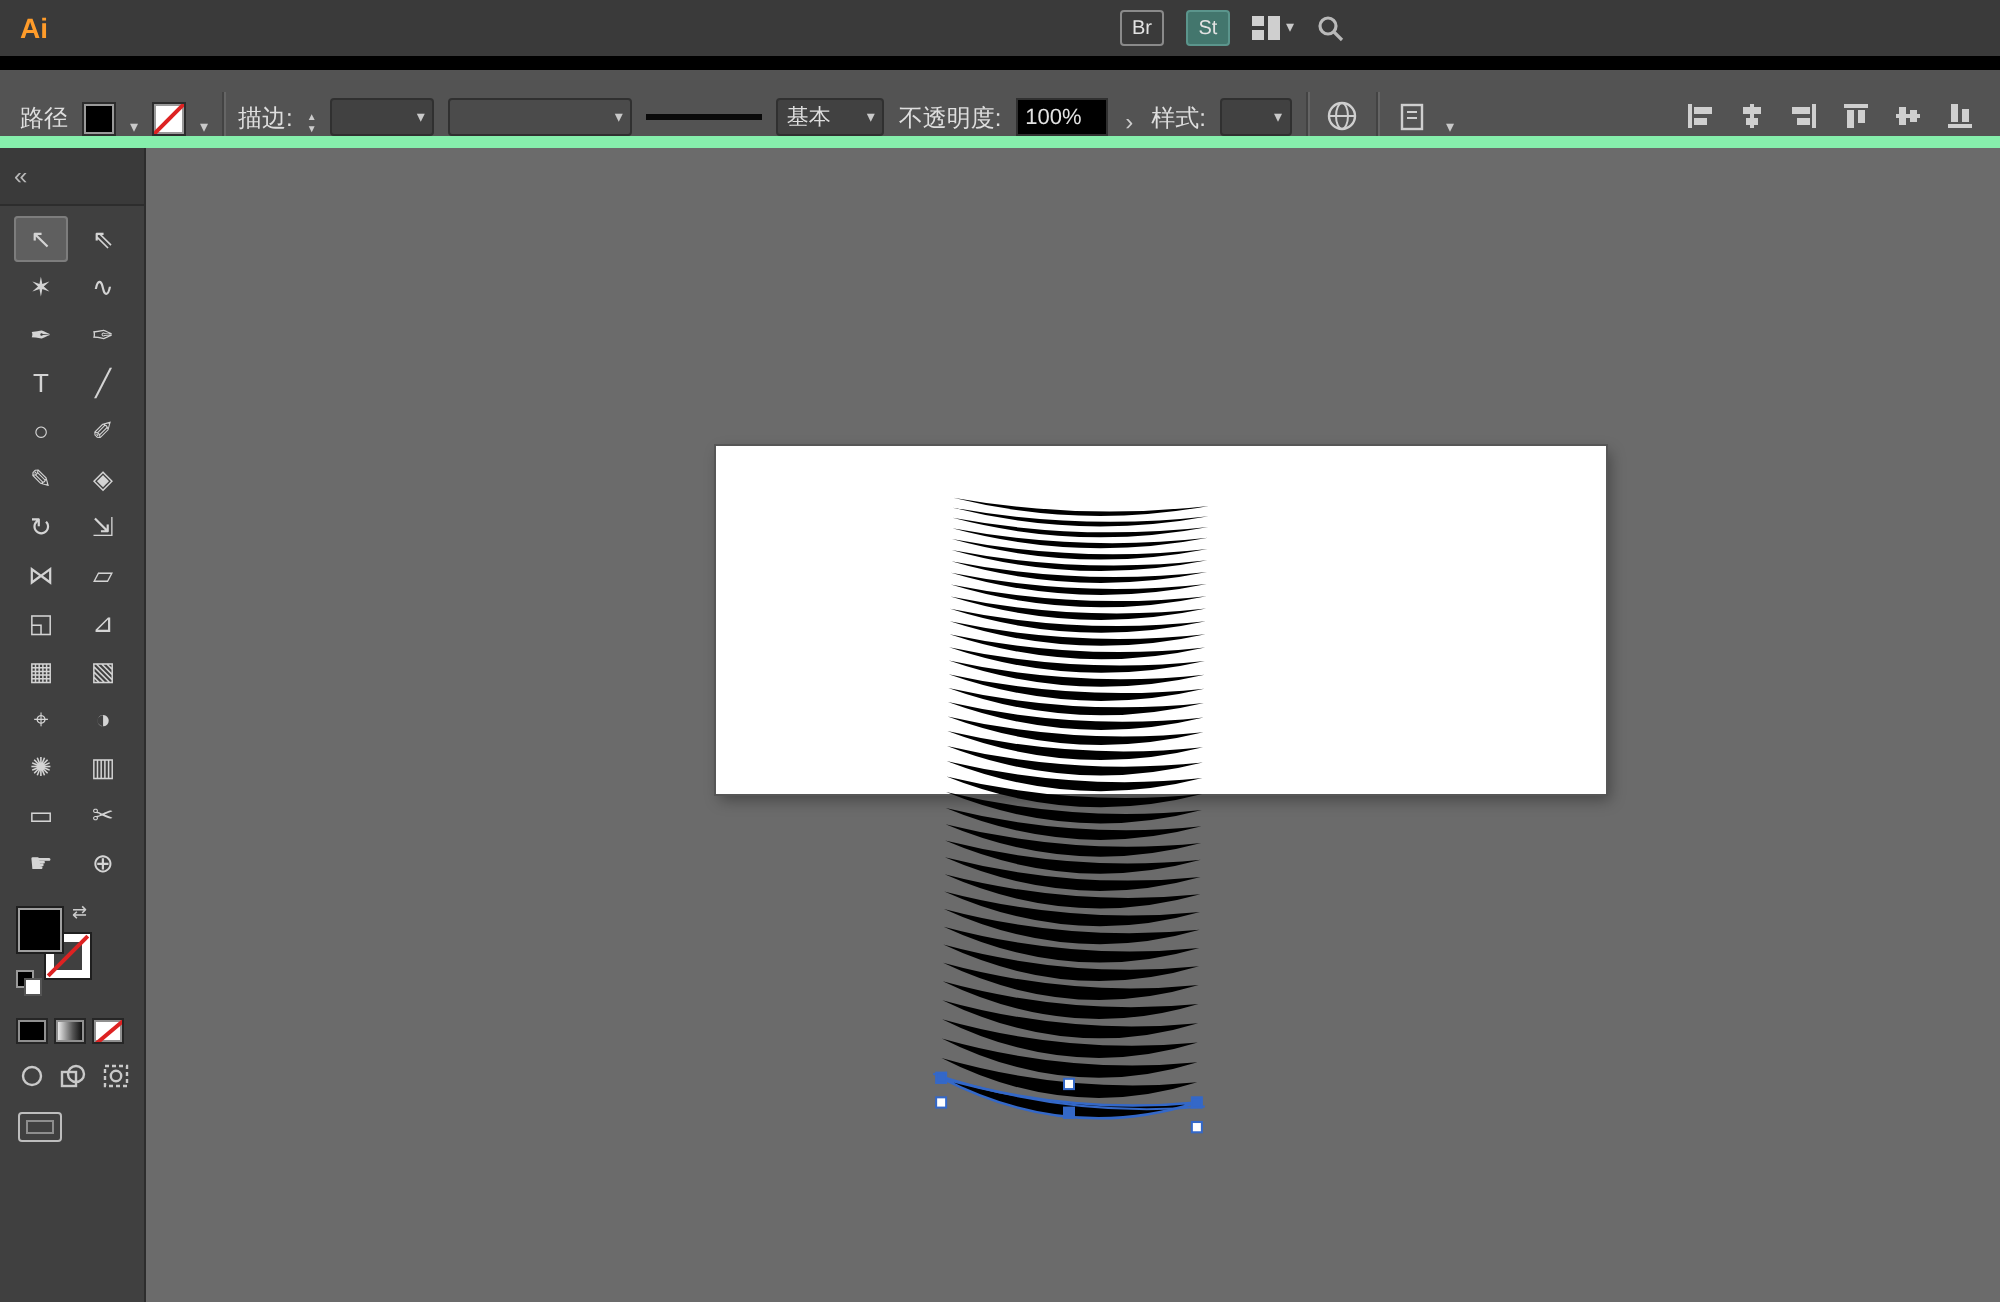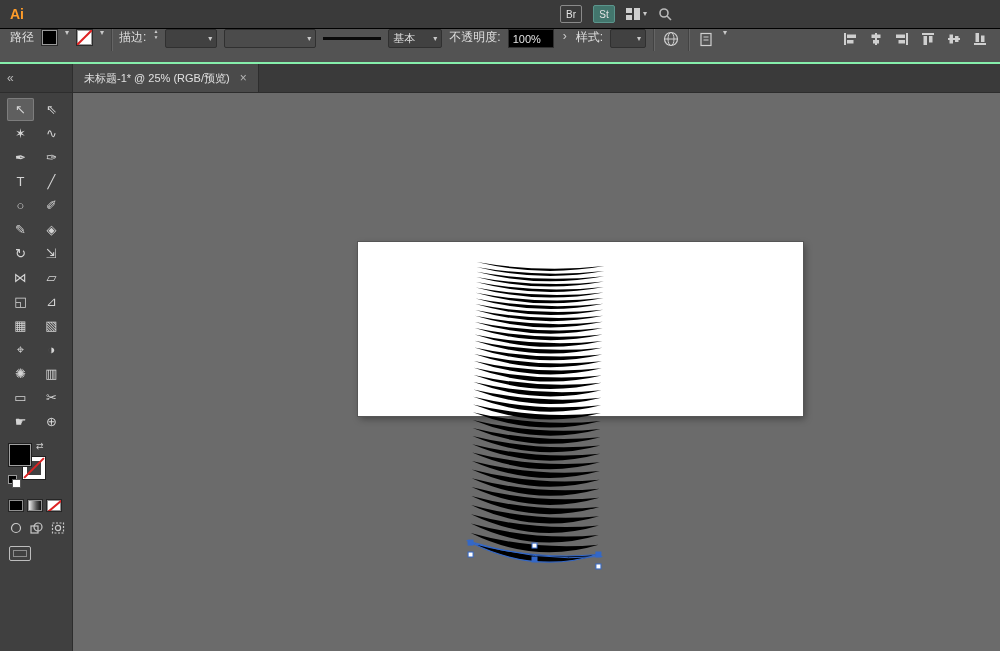--- a/index.html
+++ b/index.html
@@ -1,36 +1,36 @@
 <!DOCTYPE html>
 <html><head>
 <meta charset="utf-8">
 <style>
   html,body{margin:0;padding:0}
   body{width:1000px;height:651px;overflow:hidden;background:#6b6b6b;
        font-family:"Liberation Sans","DejaVu Sans",sans-serif;user-select:none}
   .app{width:1000px;height:651px;display:flex;flex-direction:column}
 
   
-  .menubar{height:28px;background:#3a3a3a;border-bottom:1px solid #000000;
+  .menubar{height:28px;background:#3a3a3a;border-bottom:7px solid #000000;
            display:flex;align-items:center;padding:0 8px;color:#e3e3e3;font-size:12px;flex:0 0 auto}
   .logo{color:#ff9c2a;font-weight:bold;font-size:14px;margin:0 14px 0 2px}
   .menu-items{display:flex;align-items:center}
   .menu-item{padding:6px 9px;cursor:default;white-space:nowrap}
   .menubar-right{margin-left:auto;display:flex;align-items:center;gap:11px;padding-right:320px}
   .badge{min-width:20px;height:16px;border:1px solid #8a8a8a;border-radius:2px;
          display:flex;align-items:center;justify-content:center;font-size:10px;color:#e2e2e2}
   .badge.stock{background:#43766d;border-color:#5b958c}
   .ws{display:flex;align-items:center;gap:3px}
   .caret{font-size:8px;color:#c9c9c9;line-height:1}
   .mb-icon svg{display:block}
 
   
-  .controlbar{height:33px;background:#535353;border-bottom:2px solid #86efac;
-              display:flex;align-items:flex-start;padding:0 10px;gap:7px;color:#dedede;font-size:12px;flex:0 0 auto}
+  .controlbar{height:33px;background:#535353;border-bottom:6px solid #86efac;
+              display:flex;align-items:flex-end;padding:0 10px;gap:7px;color:#dedede;font-size:12px;flex:0 0 auto}
   .cswatch{width:15px;height:15px;border:1px solid #2c2c2c;box-shadow:inset 0 0 0 1px #9a9a9a;flex:0 0 auto}
   .cswatch.fill{background:#000}
   .cswatch.stroke-none{background:#fff;position:relative;overflow:hidden}
   .cswatch.stroke-none::after{content:"";position:absolute;left:-4px;top:6px;width:24px;height:2px;
         background:#d22;transform:rotate(-45deg)}
   .vsep{width:1px;height:22px;background:#434343;box-shadow:1px 0 0 #656565;flex:0 0 auto}
   .stepper{display:flex;flex-direction:column;gap:1px;font-size:5px;color:#ccc;line-height:5px}
   .dd{height:19px;background:#414141;border:1px solid #303030;border-radius:2px;
       display:flex;align-items:center;justify-content:space-between;padding:0 4px;font-size:11px;box-sizing:border-box}
   .dd.disabled{background:#4b4b4b;color:#8b8b8b}
@@ -354,26 +354,20 @@
               <rect x="1.5" y="1" width="11" height="10" stroke-width="1.2" stroke-dasharray="2 1.5"></rect>
               <circle cx="7" cy="6" r="2.6" stroke-width="1.2"></circle>
             </svg>
           </span>
       </div>
 
       <div class="screen-mode"></div>
     </div>
 
     <div class="docarea">
-      <div class="tabbar">
-        <div class="tab">
-          <span>未标题-1* @ 25% (RGB/预览)</span>
-          <span class="close">×</span>
-        </div>
-      </div>
       <div class="canvas" id="canvas" style="background: rgb(107, 107, 107);">
         <div class="artboard" id="artboard" style="left: 285px; top: 149px; width: 445px; height: 174px; background: rgb(255, 255, 255);"></div>
         <svg id="blend-svg" viewBox="0 0 928 561" preserveAspectRatio="none">
             <path fill="#000000" d="M 404 170 Q 468 181 532 174 Q 468 185.4 404 170 Z"></path>
             <path fill="#000000" d="M 403.84615384615387 174.83534516765286 Q 467.84615384615387 186.01483234714004 531.8461538461538 179.04047337278107 Q 467.84615384615387 190.6609861932939 403.84615384615387 174.83534516765286 Z"></path>
             <path fill="#000000" d="M 403.6923076923077 179.79676528599606 Q 467.6923076923077 191.15573964497042 531.6923076923076 184.20702169625247 Q 467.6923076923077 196.04804733727812 403.6923076923077 179.79676528599606 Z"></path>
             <path fill="#000000" d="M 403.53846153846155 184.8842603550296 Q 467.53846153846155 196.42272189349114 531.5384615384615 189.4996449704142 Q 467.53846153846155 201.56118343195268 403.53846153846155 184.8842603550296 Z"></path>
             <path fill="#000000" d="M 403.38461538461536 190.09783037475344 Q 467.38461538461536 201.81577909270217 531.3846153846154 194.91834319526626 Q 467.38461538461536 207.20039447731756 403.38461538461536 190.09783037475344 Z"></path>
             <path fill="#000000" d="M 403.2307692307692 195.43747534516766 Q 467.2307692307692 207.33491124260357 531.2307692307693 200.46311637080868 Q 467.2307692307692 212.9656804733728 403.2307692307692 195.43747534516766 Z"></path>
             <path fill="#000000" d="M 403.0769230769231 200.90319526627218 Q 467.0769230769231 212.98011834319524 531.0769230769231 206.1339644970414 Q 467.0769230769231 218.85704142011832 403.0769230769231 200.90319526627218 Z"></path>

